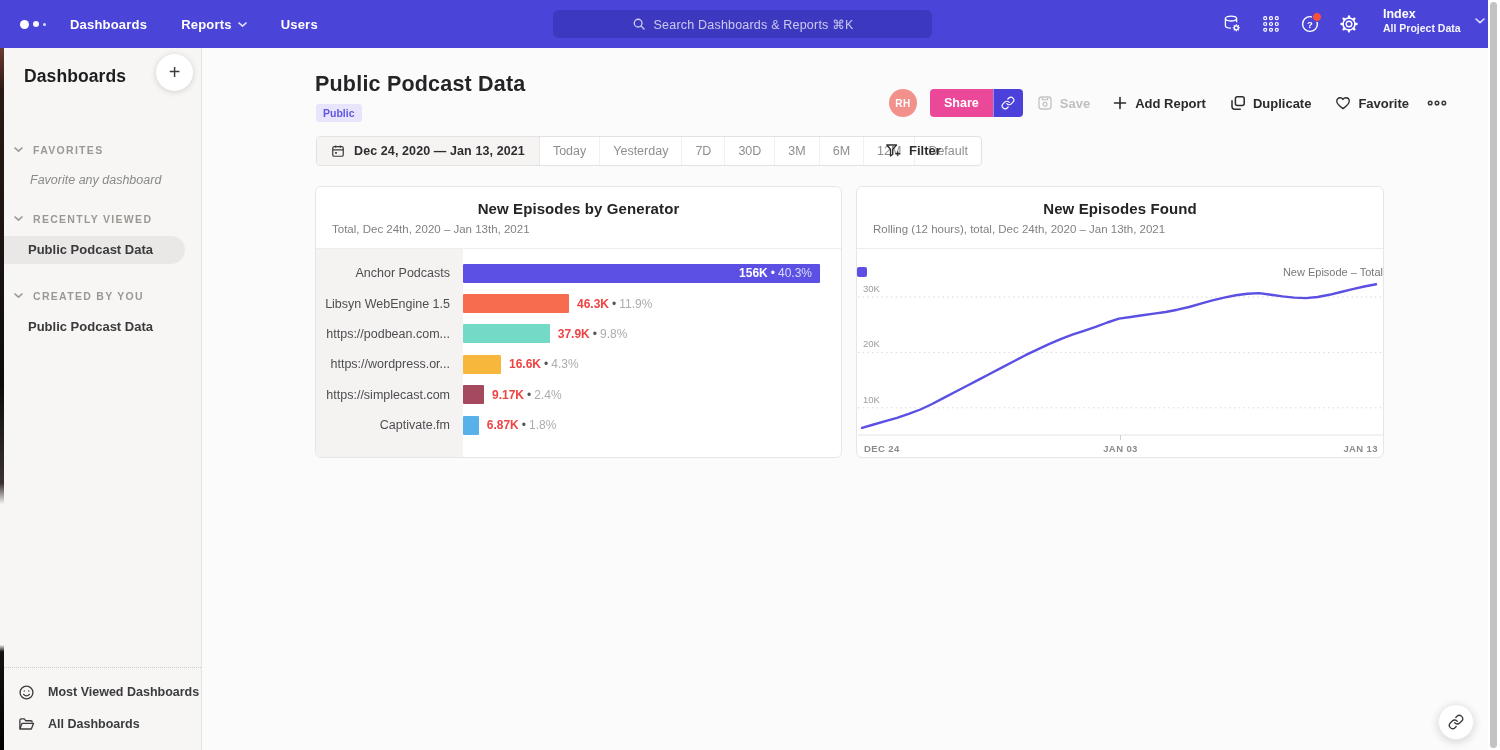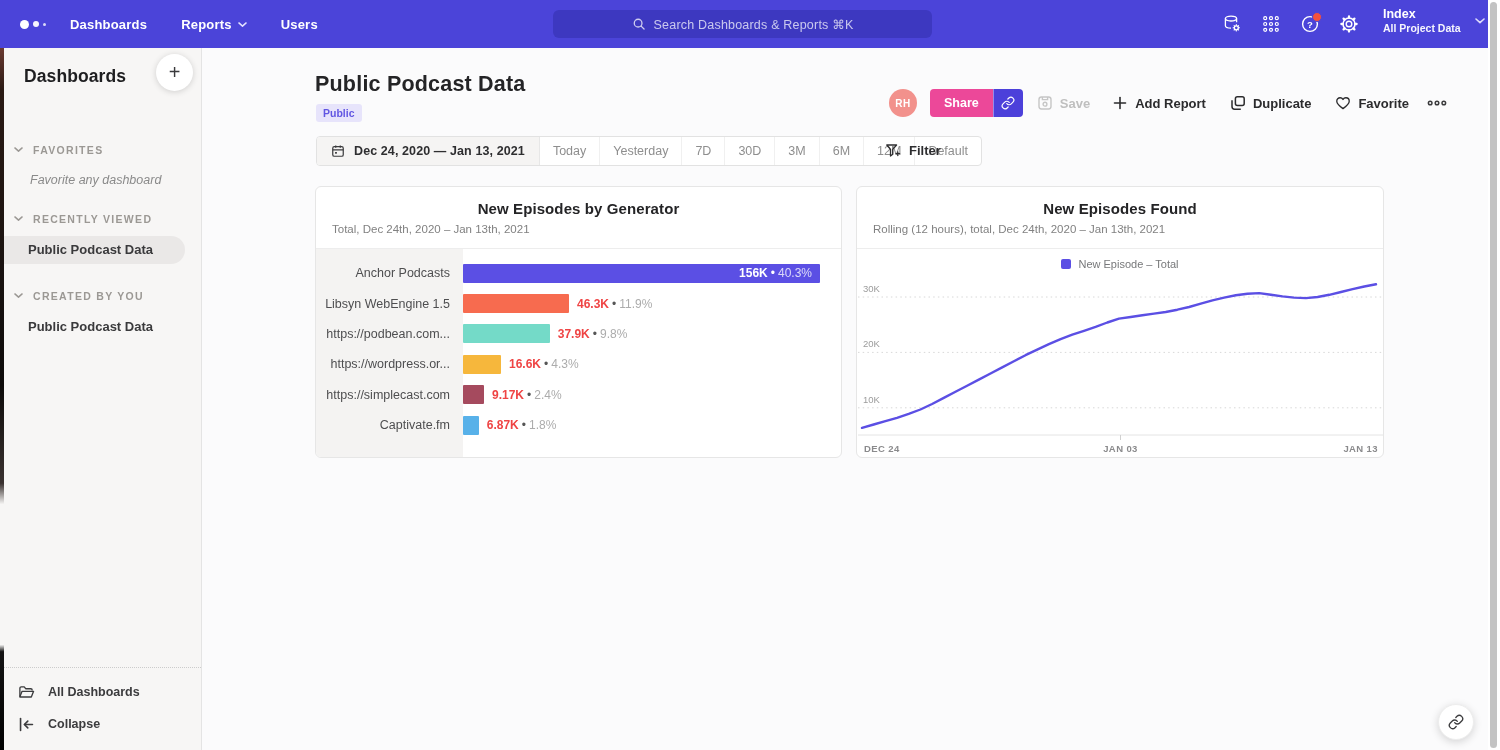--- a/index.html
+++ b/index.html
@@ -115,21 +115,21 @@
   .bar-val-in{position:absolute;right:8px;top:0;height:15px;line-height:19px;font-size:12px;color:#fff;
     white-space:nowrap;}
   .bar-val-in b{font-weight:700;}
   .bar-val-in .pct{color:rgba(255,255,255,.78);}
   .bar-val-out{margin-left:8px;font-size:12px;white-space:nowrap;}
   .bar-val-out b{font-weight:700;color:#ef4444;}
   .bar-val-out .pct{color:#ACACAC;}
   .sep{padding:0 3px;}
   .bar-val-out .sep{color:#555;}
   
-  .legend{height:24px;margin-top:3px;display:flex;align-items:center;justify-content:center;gap:7px;}
+  .legend{height:24px;margin-top:11px;display:flex;align-items:center;justify-content:space-between;gap:7px;}
   .legend .sw{width:10px;height:10px;border-radius:2px;}
   .legend .lb{font-size:11px;color:#77787A;}
   .plot{position:absolute;left:1px;top:84px;width:525px;height:186px;}
   
   .fab{position:absolute;left:1438px;top:704px;width:36px;height:36px;border-radius:50%;background:#fff;
     border:1px solid #EDEDED;box-shadow:0 2px 8px rgba(0,0,0,.16);display:flex;align-items:center;
     justify-content:center;color:#3C3C3E;cursor:pointer;padding:0;z-index:35;}
   .fab svg{width:16px;height:16px;}
 </style>
 </head>
@@ -264,36 +264,37 @@
             <span class="sb-section-label">CREATED BY YOU</span>
           </div>
           <div class="sb-items">
             <div class="sb-item">Public Podcast Data</div>
           </div>
         </div>
       </div>
     <div class="sidebar-footer" id="sb-footer">
         <div class="sf-item">
           <span class="ic">
+            <svg viewBox="0 0 18 18" fill="none" stroke="currentColor" stroke-width="1.4">
+              <circle cx="9" cy="9" r="6.8"></circle>
+              <circle cx="6.6" cy="7.4" r="0.7" fill="currentColor" stroke="none"></circle>
+              <circle cx="11.4" cy="7.4" r="0.7" fill="currentColor" stroke="none"></circle>
+              <path d="M6 11c.8 1 1.8 1.5 3 1.5s2.2-.5 3-1.5" stroke-linecap="round"></path>
+            </svg>
+          </span>
+          <span class="lb">Most Viewed Dashboards</span>
+        </div>
+        <div class="sf-item">
+          <span class="ic">
             <svg viewBox="0 0 18 16" fill="none" stroke="currentColor" stroke-width="1.4" stroke-linejoin="round">
               <path d="M2 12.5V3.4A1.4 1.4 0 0 1 3.4 2h3.2l1.5 2h5.5A1.4 1.4 0 0 1 15 5.4V6"></path>
               <path d="M2 12.5l2.3-5.7h12.2l-2.4 6H2z"></path>
             </svg>
           </span>
           <span class="lb">All Dashboards</span>
-        </div>
-        <div class="sf-item">
-          <span class="ic">
-            <svg viewBox="0 0 16 14" fill="none" stroke="currentColor" stroke-width="1.5" stroke-linecap="round">
-              <line x1="2.4" y1="1.4" x2="2.4" y2="12.6"></line>
-              <line x1="13.6" y1="7" x2="6.2" y2="7"></line>
-              <path d="M9.2 3.8L6 7l3.2 3.2" stroke-linejoin="round"></path>
-            </svg>
-          </span>
-          <span class="lb">Collapse</span>
         </div>
       </div>
   </aside>
 
   <main class="main">
     <h1 class="page-title">Public Podcast Data</h1>
     <span class="badge" id="public-badge" style="background: rgb(231, 228, 251); color: rgb(97, 86, 226);">Public</span>
 
     <div class="actions">
       <div class="avatar" style="background: rgb(242, 145, 140);">RH</div>

